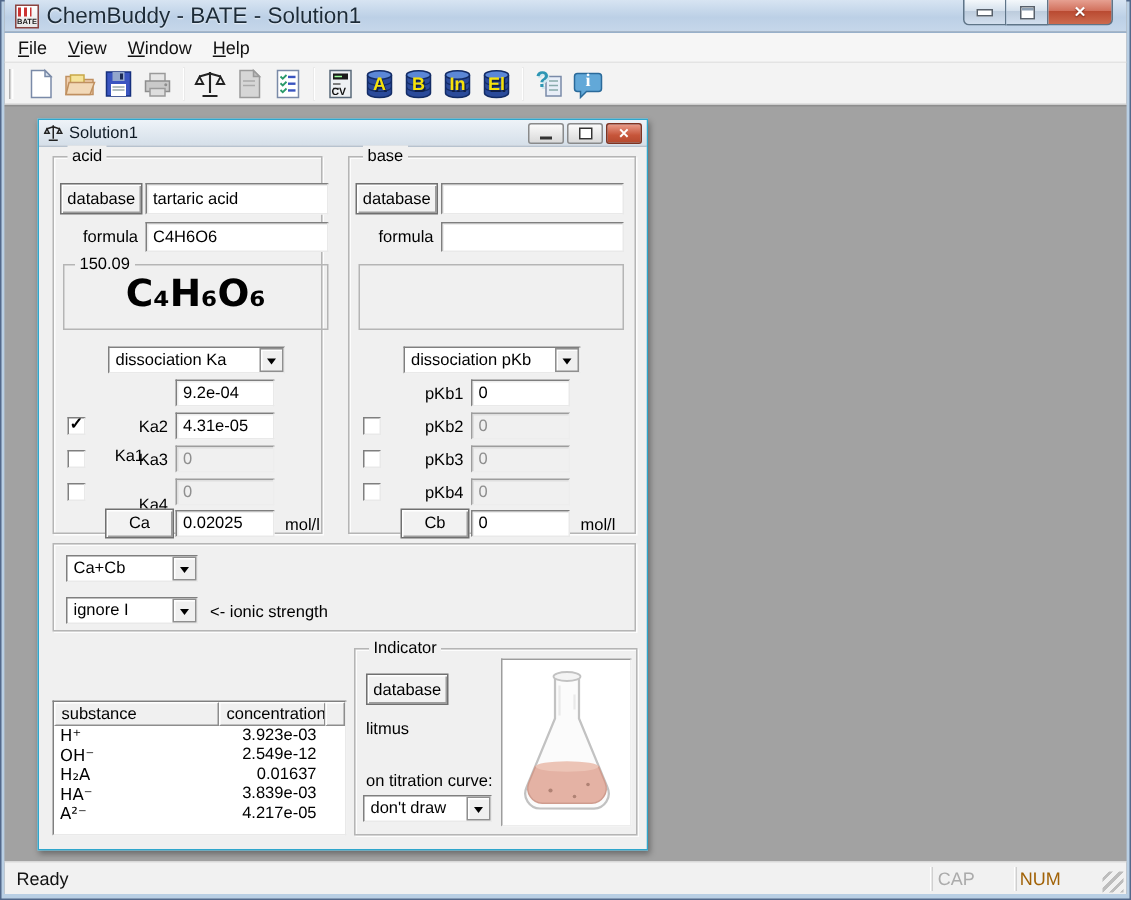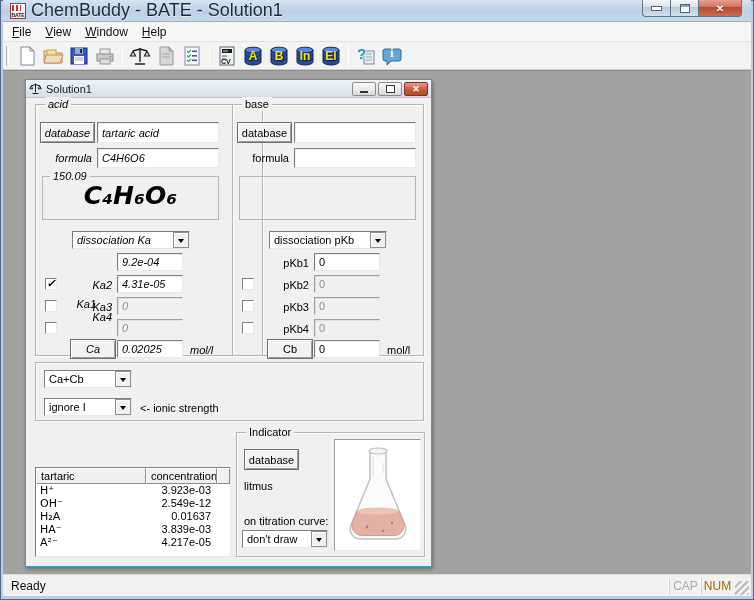--- a/index.html
+++ b/index.html
@@ -15,21 +15,21 @@
   
   .titlebar{position:absolute;left:0;top:0;width:748px;height:22px;
     background:linear-gradient(#d7e4f2,#bcd0e6 55%,#c6d7ea);
     border-bottom:1px solid #98b0ca;display:flex;align-items:center;}
   .app-icon{position:relative;width:16px;height:16px;margin:0 5px 0 7px;
     background:linear-gradient(#fdfdfd,#e8e8e8);border:1px solid #8a4340;overflow:hidden;}
   .app-icon .chk{position:absolute;left:1px;top:1px;width:9px;height:6px;
     background:repeating-linear-gradient(90deg,#c33 0 2px,#fff 2px 4px);}
   .app-icon .lbl{position:absolute;left:0;right:0;bottom:0;font-size:5px;font-weight:bold;
     color:#222;text-align:center;line-height:6px;letter-spacing:0;}
-  .title-text{font-size:18px;color:#1c2b38;text-shadow:0 1px 1px rgba(255,255,255,.7);}
+  .title-text{font-size:15px;color:#1c2b38;text-shadow:0 1px 1px rgba(255,255,255,.7);}
   .win-buttons{position:absolute;right:9px;top:0;display:flex;}
   .wb{height:17px;border:1px solid #5f7588;border-top:none;display:flex;align-items:center;justify-content:center;
      background:linear-gradient(#f4f8fb,#d4e0ec 45%,#bccbdc 46%,#d2dfee);}
   .wb-min{width:29px;border-radius:0 0 0 4px;}
   .wb-max{width:27px;border-left:none;border-right:none;}
   .wb-close{width:44px;border-radius:0 0 4px 0;
      background:linear-gradient(#e6a091,#d1705c 45%,#b94a31 46%,#cc6a4e);}
   .wb-min::after{content:"";width:9px;height:3px;background:#fff;border:1px solid #57606b;}
   .wb-max::after{content:"";width:8px;height:7px;background:#fff;border:1px solid #57606b;box-shadow:inset 0 2px 0 #8da0b4;}
   .wb-close::after{content:"✕";color:#fff;font-size:10px;font-weight:bold;text-shadow:0 1px 1px #6e2417;}
@@ -96,21 +96,21 @@
   .hc{background:#f0f0f0;border:1px solid;border-color:#fff #8d8d8d #8d8d8d #fff;
     font-size:11px;padding:0 4px;line-height:14px;overflow:hidden;white-space:nowrap;}
   .lv-row{display:flex;height:13px;line-height:13px;font-size:11px;}
   .c-sub{width:110px;padding-left:4px;}
   .c-con{width:67px;text-align:right;padding-right:2px;}
   
   .flaskbox{position:absolute;background:#fff;border:1px solid;border-color:#9d9d9d #ededed #ededed #9d9d9d;
     display:flex;align-items:center;justify-content:center;}
   
   .statusbar{position:absolute;left:0;top:574px;width:748px;height:22px;background:#f1f1f1;
-    border-top:1px solid #d9d9d9;display:flex;align-items:center;font-size:12px;}
+    border-top:1px solid #d9d9d9;display:flex;align-items:center;font-size:12px;gap:24px;}
   .sb-text{flex:1;padding-left:8px;color:#111;}
   .sb-panel{width:32px;text-align:center;border-left:1px solid #d0d0d0;box-shadow:-1px 0 0 #fff;height:16px;line-height:16px;}
   .sb-cap{color:#ababab;}
   .sb-num{color:#a16207;font-weight:normal;}
   .sb-grip{width:14px;height:14px;margin:4px 2px 0 2px;
     background:repeating-linear-gradient(135deg,transparent 0 3px,#bdbdbd 3px 5px);}
 </style>
 </head>
 <body>
 
@@ -274,21 +274,21 @@
         <span class="child-title">Solution1</span>
         <div class="child-btns">
           <div class="cwb cwb-min"></div>
           <div class="cwb cwb-max"></div>
           <div class="cwb cwb-close"></div>
         </div>
       </div>
 
       <div class="child-body">
 
-        <div class="gb" style="left:9px;top:6px;width:228px;height:252px;font-style:italic;">
+        <div class="gb" style="left:9px;top:6px;width:180px;height:252px;">
           <span class="gb-cap">acid</span>
           <div class="btn" style="left:4px;top:17px;width:55px;height:21px;">
             <span>database</span>
           </div>
           <div class="tfield" style="left:61px;top:17px;width:122px;height:21px;">
             <span>tartaric acid</span>
           </div>
           <span class="lab r" style="left:0;top:46px;width:56px;">formula</span>
           <div class="tfield" style="left:61px;top:43px;width:122px;height:20px;">
             <span>C4H6O6</span>
@@ -313,21 +313,21 @@
             <span>4.31e-05</span>
           </div>
 
           <span class="cb" style="left:9px;top:195px;" data-checked="false"></span>
           <span class="lab r" style="left:40px;top:195px;width:36px;">Ka3</span>
           <div class="tfield dis" style="left:81px;top:192px;width:66px;height:18px;">
             <span>0</span>
           </div>
 
           <span class="cb" style="left:9px;top:217px;" data-checked="false"></span>
-          <span class="lab r" style="left:40px;top:205px;width:36px;">Ka4</span>
+          <span class="lab r" style="left:40px;top:225px;width:36px;">Ka4</span>
           <div class="tfield dis" style="left:81px;top:214px;width:66px;height:18px;">
             <span>0</span>
           </div>
 
           <div class="btn" style="left:34px;top:234px;width:46px;height:20px;">
             <span>Ca</span>
           </div>
           <div class="tfield" style="left:81px;top:235px;width:66px;height:18px;">
             <span>0.02025</span>
           </div>
@@ -392,21 +392,21 @@
           <div class="dd" style="left:8px;top:35px;width:88px;height:18px;">
             <span>ignore I</span>
             <span class="ab"></span>
           </div>
           <span class="lab" style="left:104px;top:38px;text-align:center;">&lt;- ionic strength</span>
         </div>
 
 
         <div class="lv" style="left:9px;top:369px;width:196px;height:90px;">
           <div class="lv-head">
-            <div class="hc" style="width:110px;">tartaric</div>
+            <div class="hc" style="width:110px;">substance</div>
             <div class="hc" style="width:71px;text-align:center;">concentration</div>
             <div class="hc" style="flex:1;"></div>
           </div>
           <div class="lv-row">
             <div class="c-sub uni">H⁺</div>
             <div class="c-con">3.923e-03</div>
           </div>
           <div class="lv-row">
             <div class="c-sub uni">OH⁻</div>
             <div class="c-con">2.549e-12</div>

